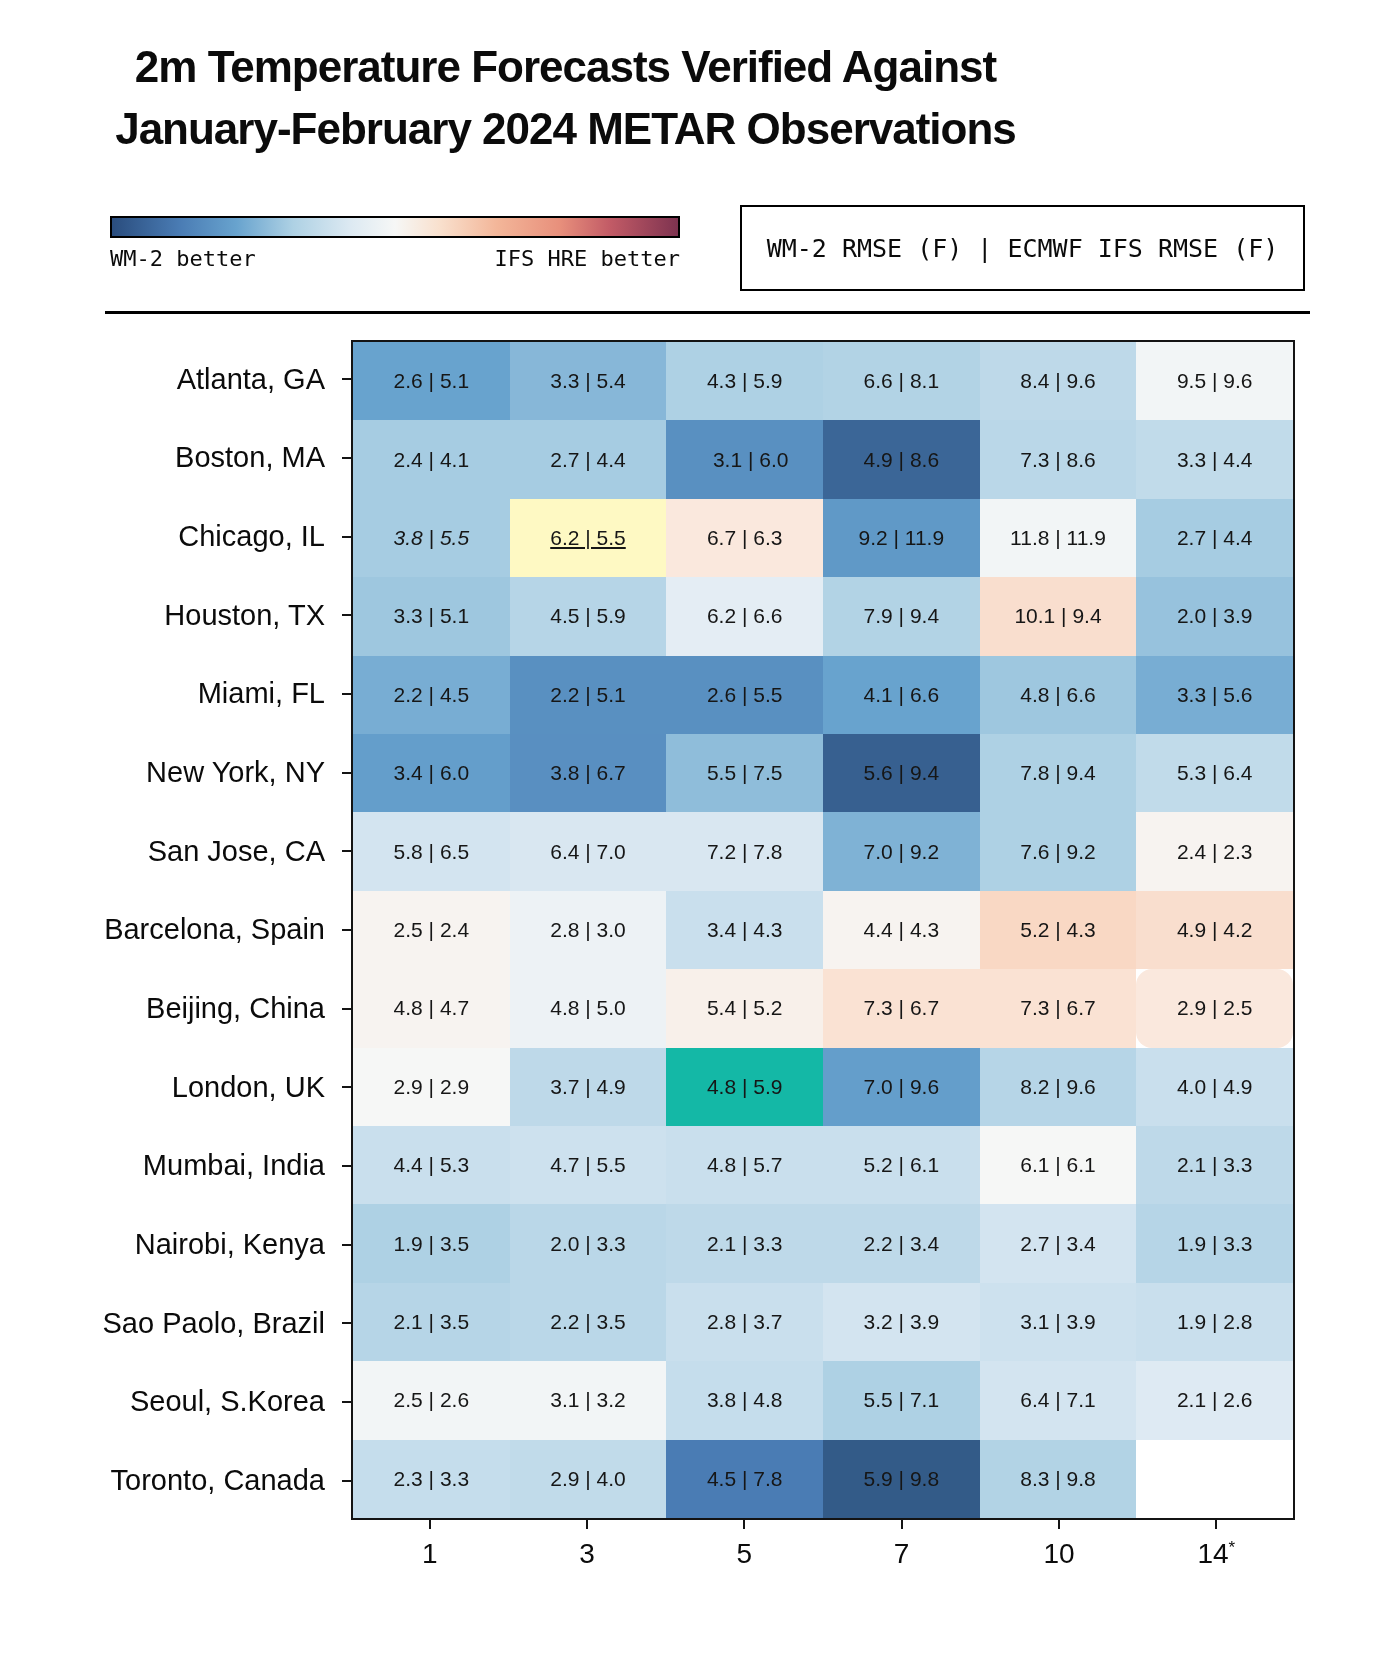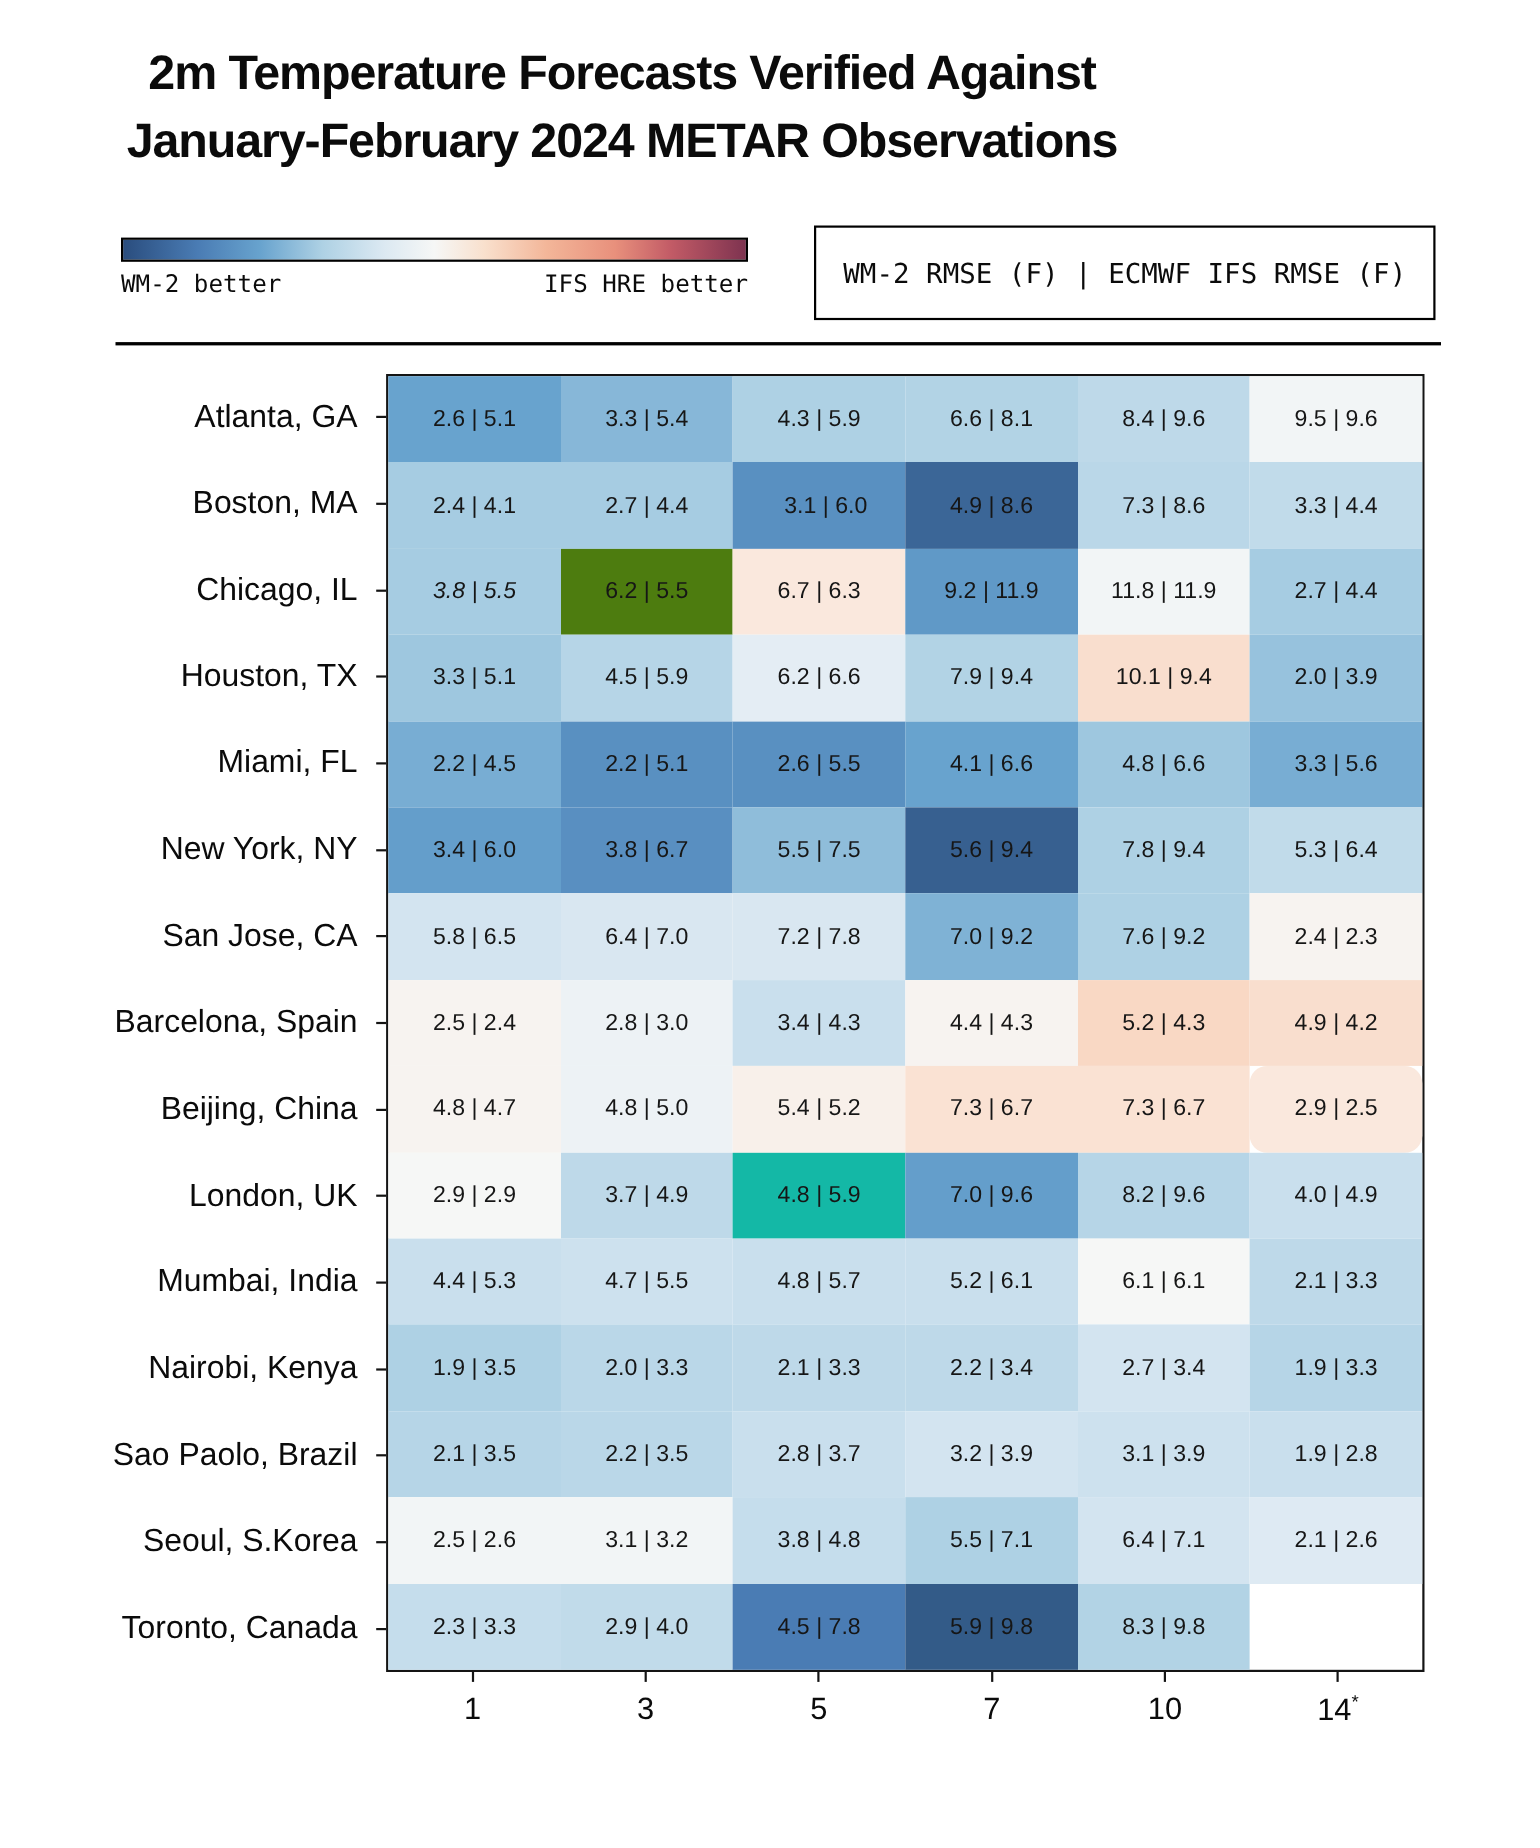--- a/index.html
+++ b/index.html
@@ -83,21 +83,21 @@
       <div class="cell" style="background: rgb(178, 211, 229);">6.6 | 8.1</div>
       <div class="cell" style="background: rgb(190, 217, 233);">8.4 | 9.6</div>
       <div class="cell" style="background: rgb(242, 245, 246);">9.5 | 9.6</div>
       <div class="cell" style="background: rgb(166, 204, 226);">2.4 | 4.1</div>
       <div class="cell" style="background: rgb(166, 204, 226);">2.7 | 4.4</div>
       <div class="cell" style="background: rgb(89, 144, 193); padding-left: 12px;">3.1 | 6.0</div>
       <div class="cell" style="background: rgb(59, 102, 151);">4.9 | 8.6</div>
       <div class="cell" style="background: rgb(186, 215, 232);">7.3 | 8.6</div>
       <div class="cell" style="background: rgb(193, 219, 234);">3.3 | 4.4</div>
       <div class="cell" style="background: rgb(166, 204, 226); font-style: italic;">3.8 | 5.5</div>
-      <div class="cell" style="background: #4d7c0f;">6.2 | 5.5</div>
+      <div class="cell" style="background: #fef9c3; text-decoration: underline;">6.2 | 5.5</div>
       <div class="cell" style="background: rgb(250, 232, 221);">6.7 | 6.3</div>
       <div class="cell" style="background: rgb(96, 153, 199);">9.2 | 11.9</div>
       <div class="cell" style="background: rgb(242, 245, 246);">11.8 | 11.9</div>
       <div class="cell" style="background: rgb(166, 204, 226);">2.7 | 4.4</div>
       <div class="cell" style="background: rgb(158, 199, 223);">3.3 | 5.1</div>
       <div class="cell" style="background: rgb(182, 213, 231);">4.5 | 5.9</div>
       <div class="cell" style="background: rgb(228, 237, 244);">6.2 | 6.6</div>
       <div class="cell" style="background: rgb(178, 211, 229);">7.9 | 9.4</div>
       <div class="cell" style="background: rgb(249, 222, 206);">10.1 | 9.4</div>
       <div class="cell" style="background: rgb(151, 194, 221);">2.0 | 3.9</div>

